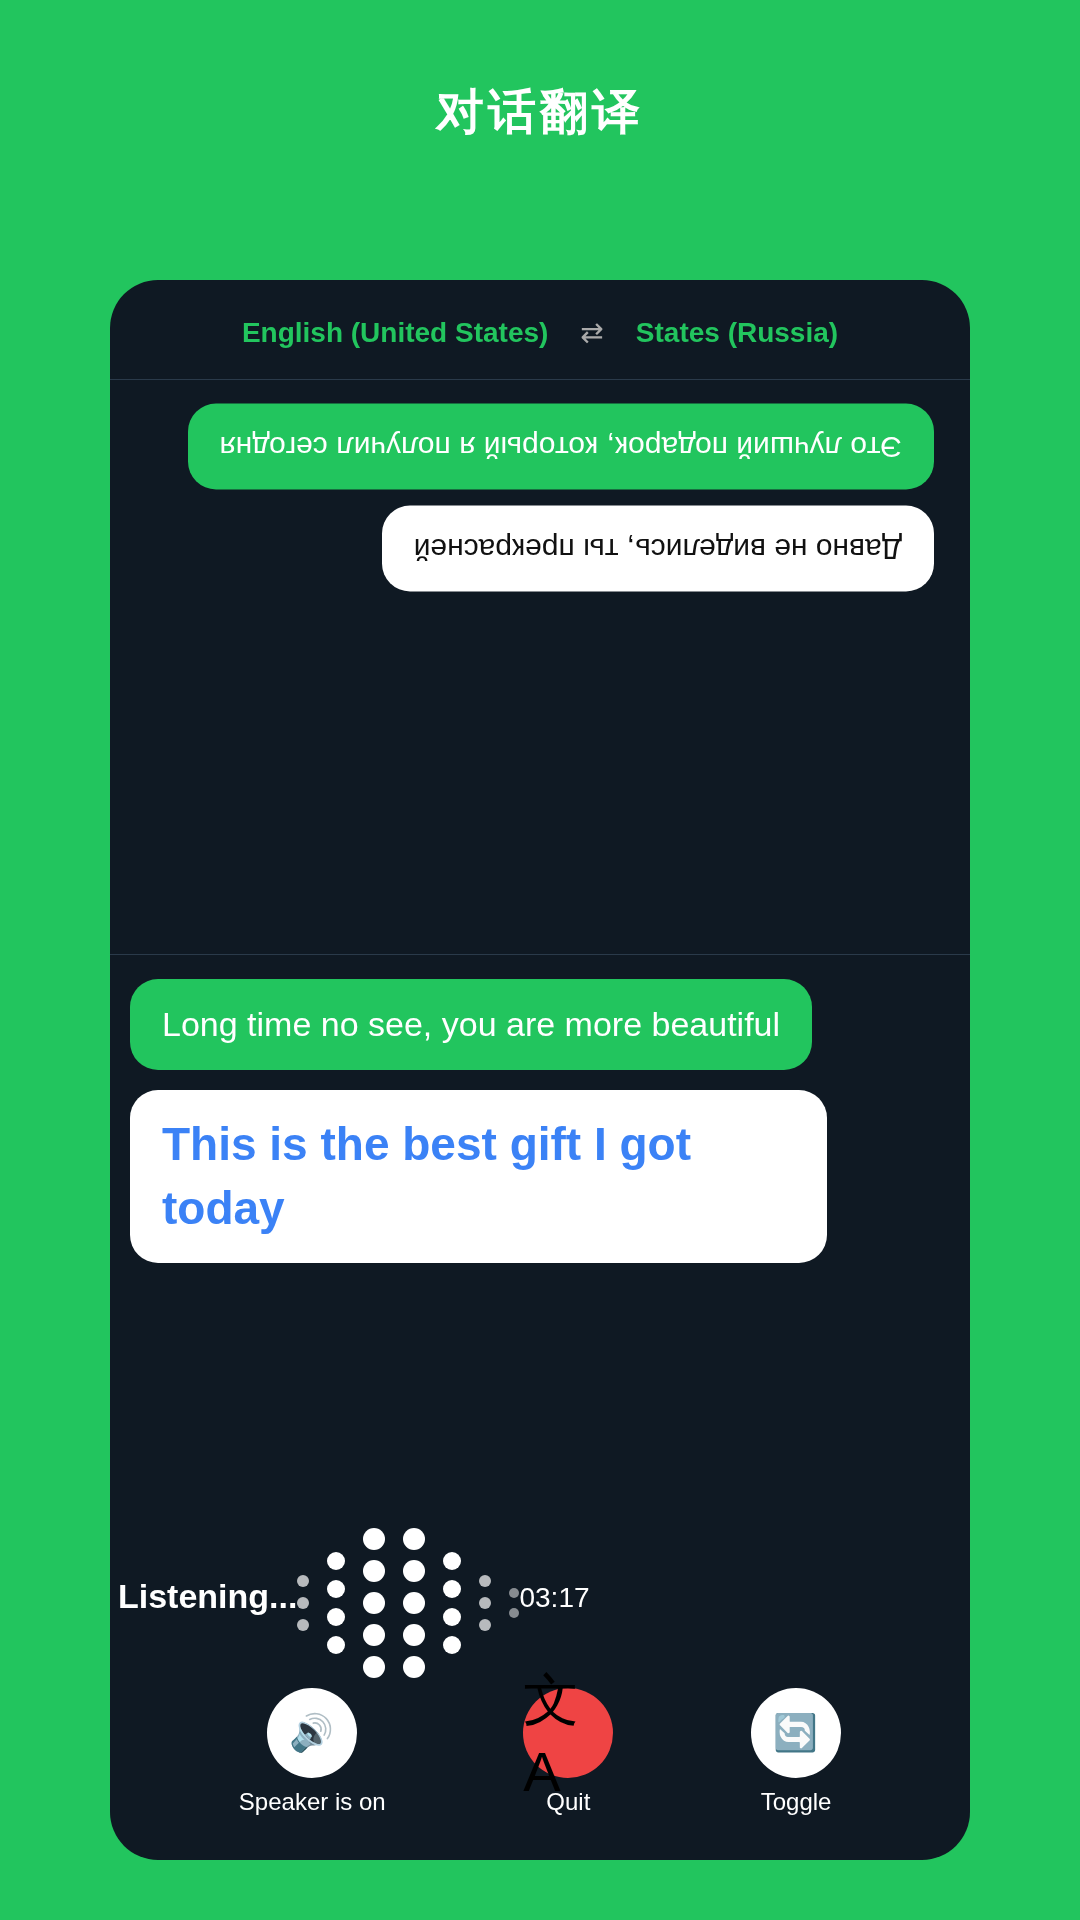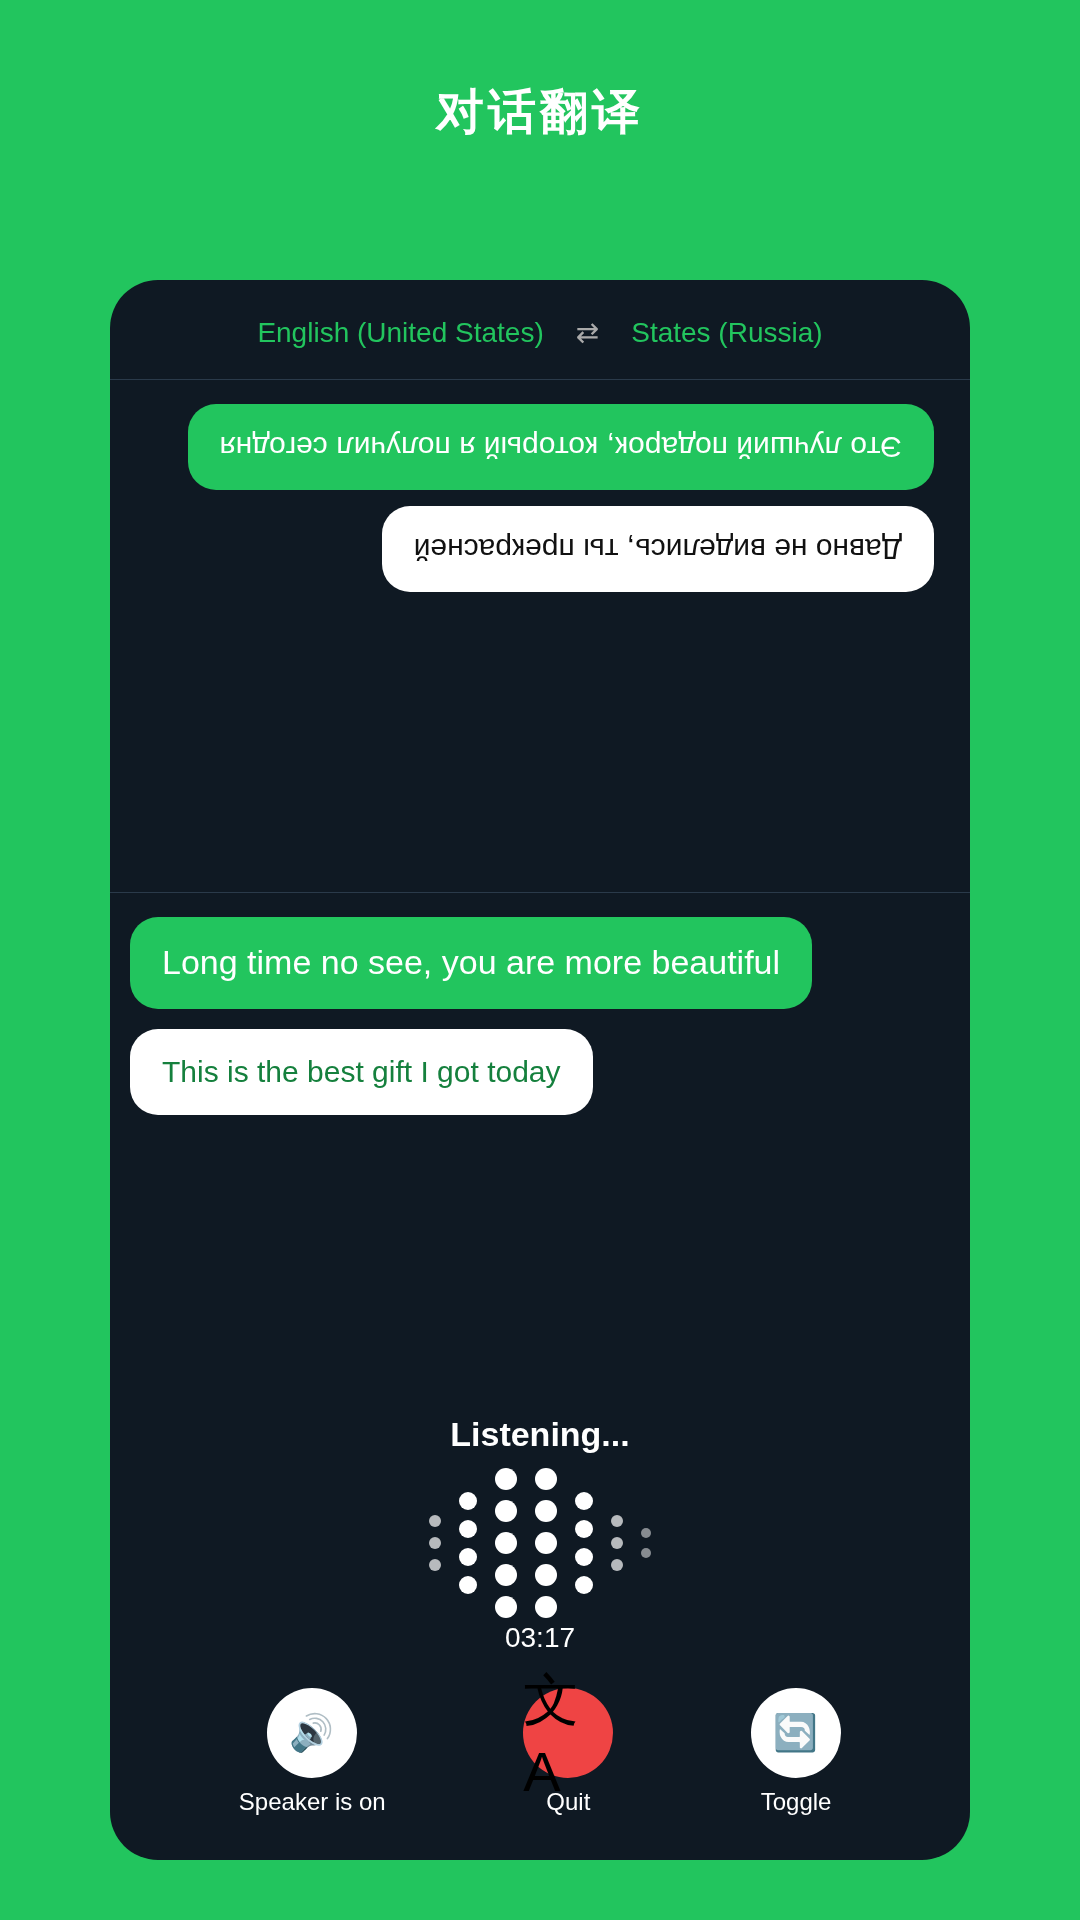--- a/index.html
+++ b/index.html
@@ -41,21 +41,21 @@
       align-items: center;
       justify-content: center;
       gap: 32px;
       padding: 36px 40px 30px;
       flex-shrink: 0;
     }
 
     .lang-label {
       color: #22c55e;
       font-size: 28px;
-      font-weight: 400;
+      font-weight: 700;
     }
 
     .swap-icon {
       color: #aaa;
       font-size: 28px;
     }
 
     .divider-h {
       height: 1px;
       background: #2a3a4a;
@@ -92,33 +92,33 @@
       font-weight: 500;
       align-self: flex-start;
       max-width: 90%;
       line-height: 1.4;
     }
 
     .bubble-white {
       background-color: white;
       border-radius: 28px;
       padding: 22px 32px;
-      color: #15803d;
-      font-size: 30px;
-      font-weight: 400;
+      color: #3b82f6;
+      font-size: 46px;
+      font-weight: 700;
       align-self: flex-start;
       max-width: 85%;
       line-height: 1.4;
     }
 
     
     .listening-section {
       flex-shrink: 0;
       display: flex;
-      flex-direction: column;
+      flex-direction: row;
       align-items: center;
       padding: 10px 8px 0;
     }
 
     .listening-label {
       color: white;
       font-size: 34px;
       font-weight: 700;
       margin-bottom: 24px;
     }

